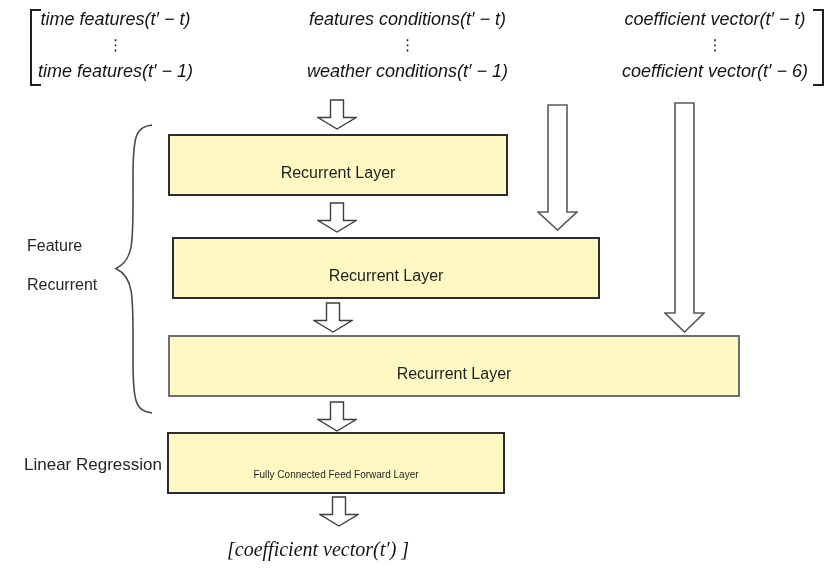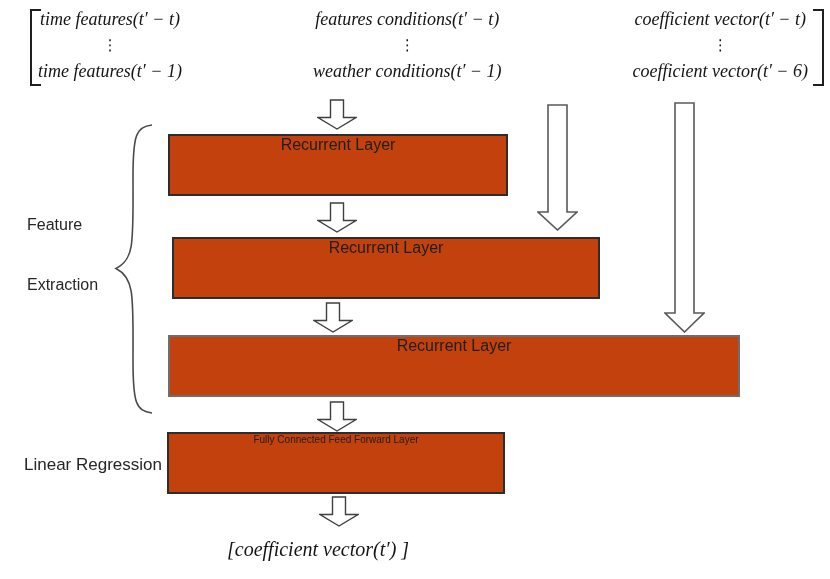--- a/index.html
+++ b/index.html
@@ -7,50 +7,50 @@
     position:relative;width:830px;height:579px;background:#ffffff;
     font-family:"Liberation Sans", sans-serif;color:#1a1a1a;overflow:hidden;
   }
   
   .matrix-cols{
     position:absolute;left:38px;top:7px;width:770px;height:76px;
     display:flex;justify-content:space-between;align-items:stretch;
   }
   .mcol{display:flex;flex-direction:column;align-items:center;justify-content:space-between;}
   .mrow{
-    font-family:Liberation Serif, serif;font-style:italic;
+    font-family:Liberation Sans, sans-serif;font-style:italic;
     font-size:18px;line-height:24px;white-space:nowrap;color:#141414;
   }
   .mdots{
     font-family:"DejaVu Serif",serif;font-style:normal;font-size:15px;line-height:24px;color:#141414;
   }
   .bracket{position:absolute;top:9px;width:9px;height:73px;}
   .bracket.left{left:30px;border-left:2px solid #1f1f1f;border-top:2px solid #1f1f1f;border-bottom:2px solid #1f1f1f;}
   .bracket.right{left:813px;border-right:2px solid #1f1f1f;border-top:2px solid #1f1f1f;border-bottom:2px solid #1f1f1f;}
   
   .layer-box{
-    position:absolute;background:#c2410c;border:2px solid #2d2d2d;
-    display:flex;align-items:flex-start;justify-content:center;
+    position:absolute;background:#fef9c3;border:2px solid #2d2d2d;
+    display:flex;align-items:flex-end;justify-content:center;
     box-sizing:border-box;padding-bottom:12px;
   }
   .layer-box .lbl{font-size:16px;color:#1f1f1f;white-space:nowrap;}
   #box1{left:168px;top:134px;width:340px;height:62px;}
   #box2{left:172px;top:237px;width:428px;height:62px;}
   #box3{left:168px;top:335px;width:572px;height:62px;border-color:#6e6e6e;}
   #box4{left:167px;top:432px;width:338px;height:62px;}
   #box4 .lbl{font-size:10px;}
   
   .arr{position:absolute;}
   .arr polygon{fill:#ffffff;stroke:#3f3f3f;stroke-width:1.4;stroke-linejoin:miter;}
   .arr.long polygon{stroke:#595959;stroke-width:1.6;}
   .brace{position:absolute;left:108px;top:123px;}
   .brace path{fill:none;stroke:#4a4a4a;stroke-width:1.6;}
   
   .side-label{position:absolute;font-size:16px;color:#262626;white-space:nowrap;}
-  #lbl-feature{left:27px;top:216px;}
+  #lbl-feature{left:27px;top:237px;}
   #lbl-extraction{left:27px;top:276px;}
   #lbl-linreg{left:8px;top:455px;font-size:17px;margin-left:16px;}
   .output-vector{
     position:absolute;left:227px;top:538px;width:246px;text-align:left;
     font-family:"Liberation Serif","DejaVu Serif",serif;font-style:italic;
     font-size:20px;color:#141414;white-space:nowrap;
   }
 </style>
 </head>
 <body>
@@ -111,18 +111,18 @@
   </div>
   <div class="layer-box" id="box4">
     <span class="lbl">Fully Connected Feed Forward Layer</span>
   </div>
 
   <svg class="brace" width="46" height="292" viewBox="0 0 46 292">
     <path d="M 44,2 C 28,4 25,12 25,54 C 25,118 27,136 8,145.5 C 27,155 25,174 25,238 C 25,280 28,288 44,290"></path>
   </svg>
 
   <div class="side-label" id="lbl-feature">Feature</div>
-  <div class="side-label" id="lbl-extraction">Extraction</div>
+  <div class="side-label" id="lbl-extraction">Recurrent</div>
   <div class="side-label" id="lbl-linreg">Linear Regression</div>
 
   <div class="output-vector">[coefficient vector(t′) ]</div>
 
 </div>
 
 </body></html>

